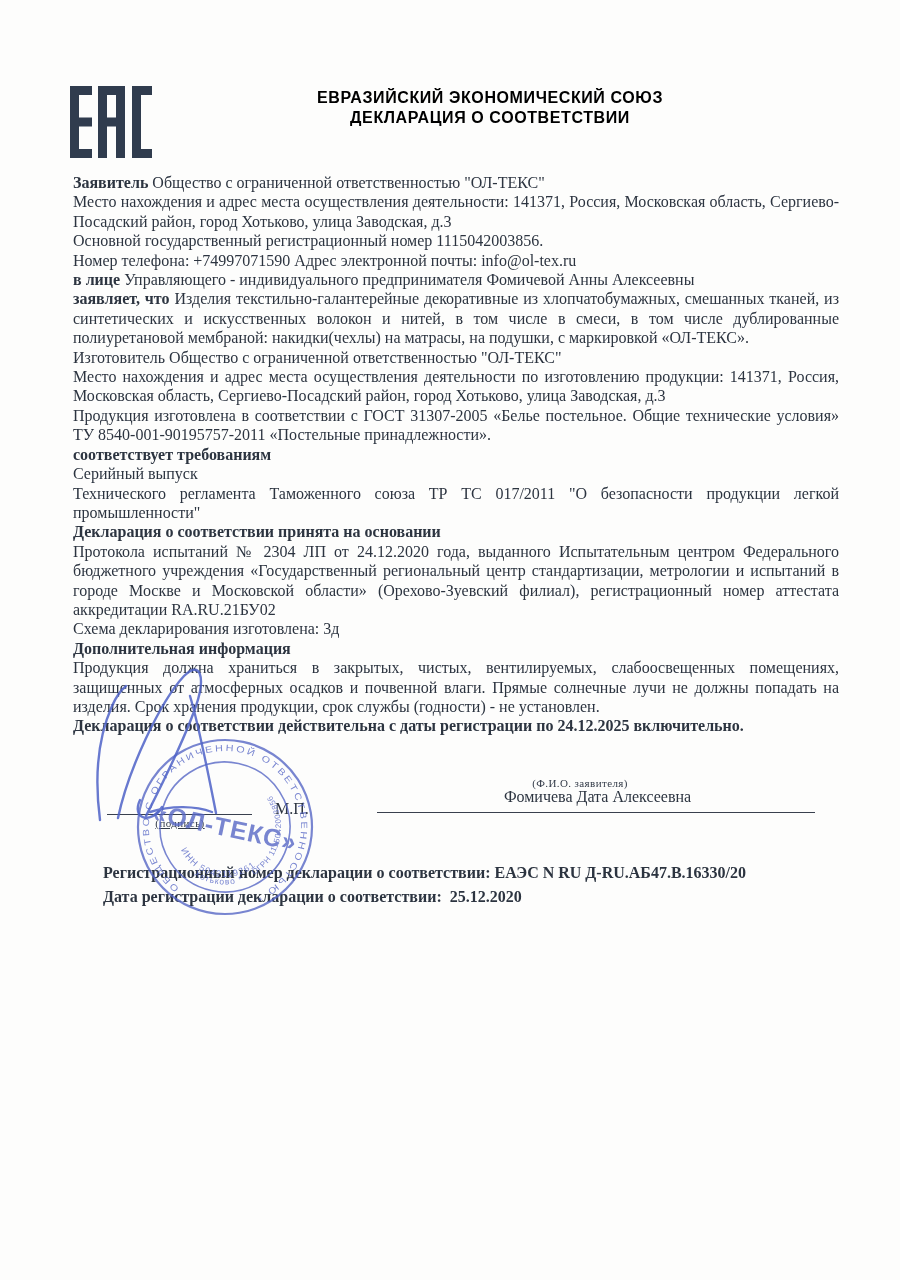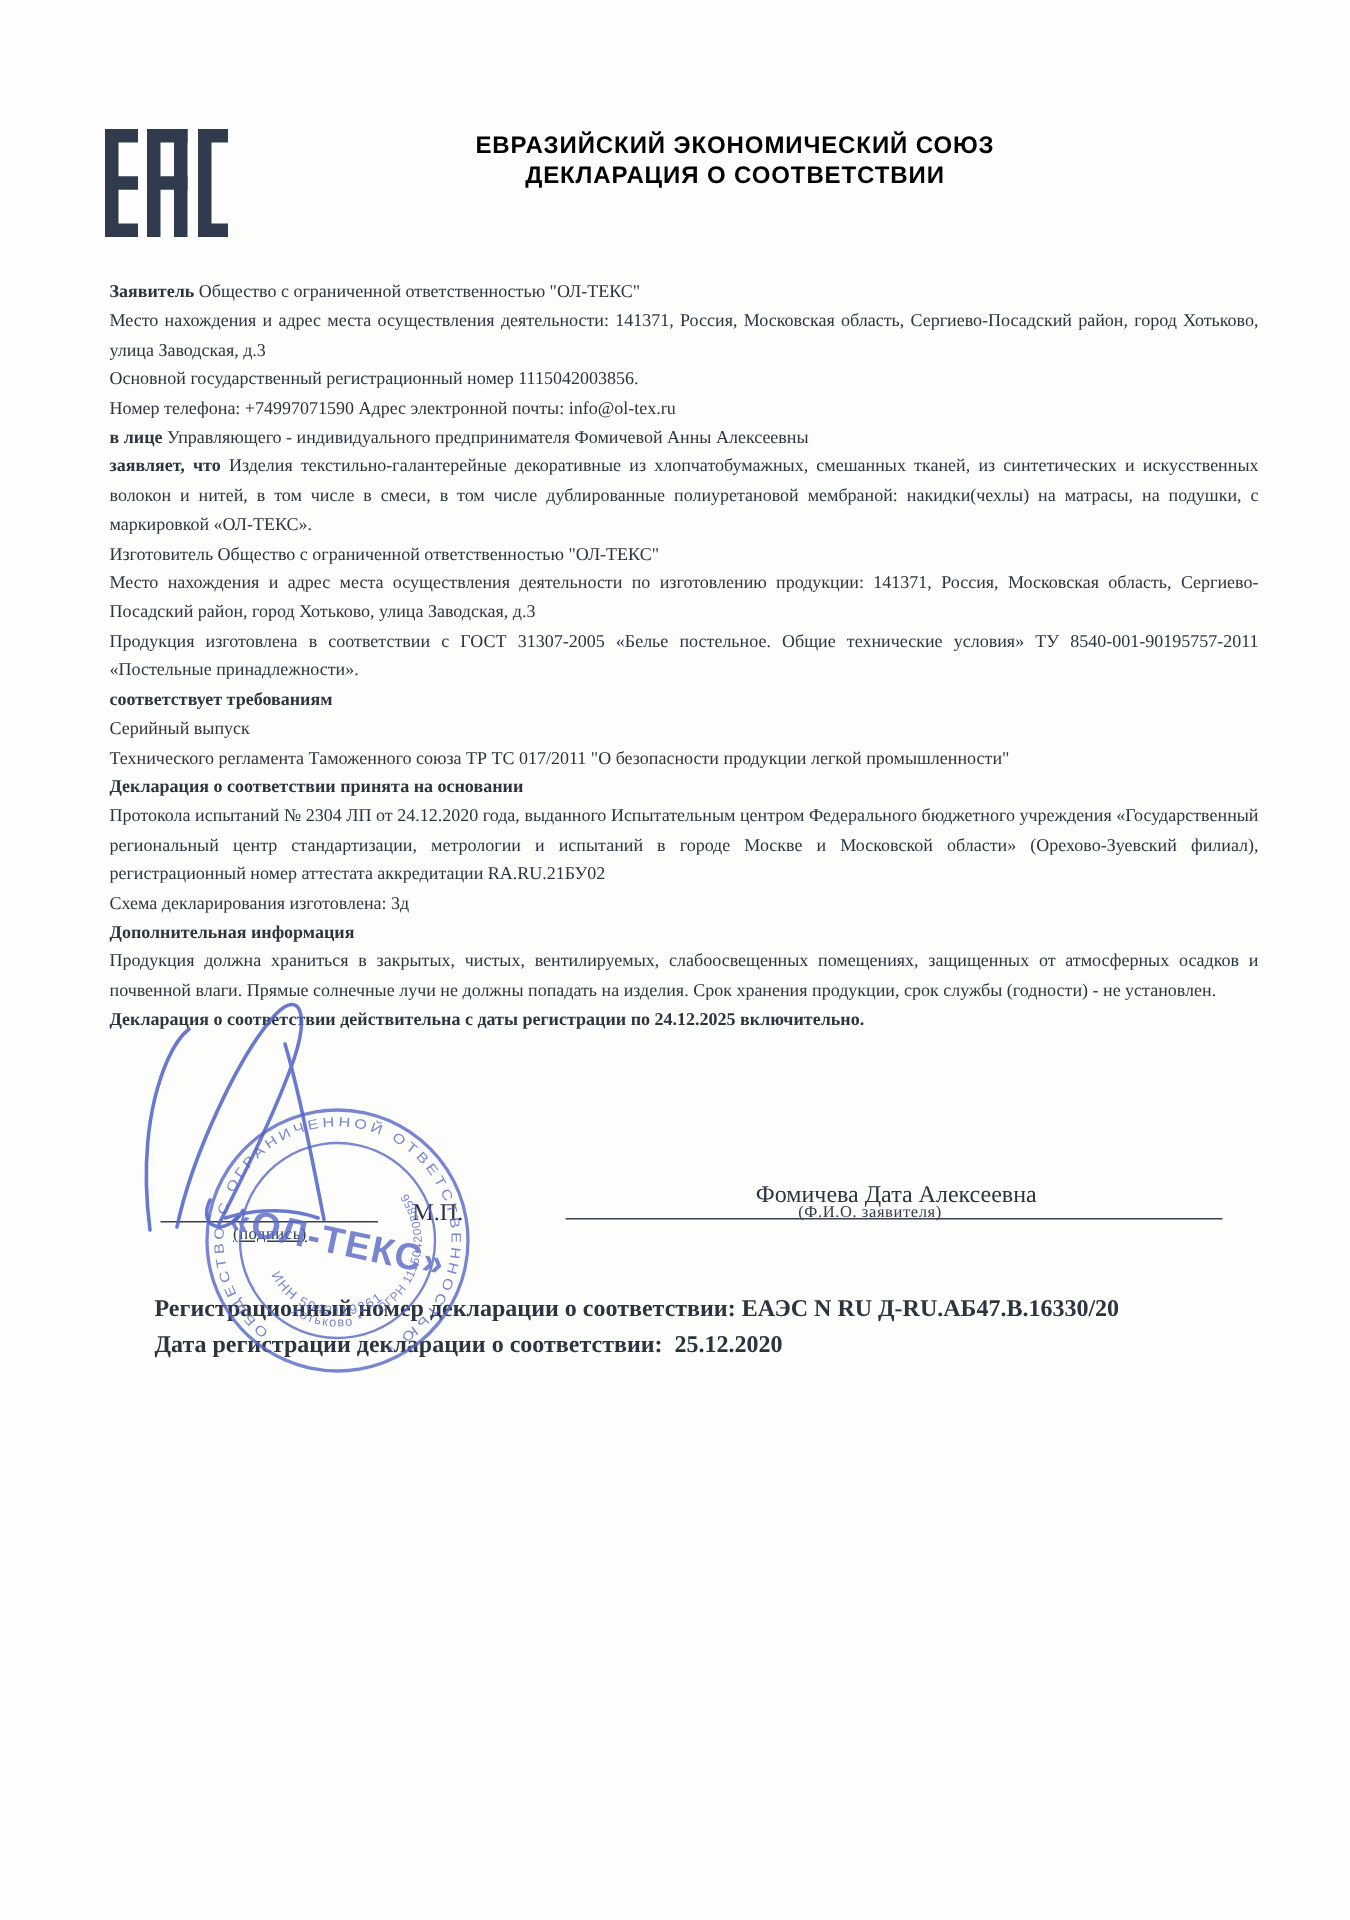--- a/index.html
+++ b/index.html
@@ -17,35 +17,35 @@
   
   #title-block{
     left:240px;top:88px;width:500px;text-align:center;
     font-family:"Liberation Sans", sans-serif;
     font-weight:bold;font-size:16px;line-height:19.5px;
     letter-spacing:0.6px;color:#000000;
   }
 
   
   #document-body{
-    left:73px;top:185px;width:766px;
-    font-size:12px;line-height:19.4px;text-align:justify;
+    left:73px;top:173px;width:766px;
+    font-size:16px;line-height:19.4px;text-align:justify;
   }
   #document-body p.para{margin:0;padding:0;}
   #document-body span.b{font-weight:bold;}
 
   
   .sig-line{border-top:1.6px solid #39404e;height:0;}
   #signature-line{left:107px;top:814px;width:145px;}
   #fio-line{left:377px;top:812px;width:438px;}
   .small-label{
     font-size:11px;letter-spacing:0.4px;color:#333b48;text-align:center;
   }
   #podpis-label{left:130px;top:817px;width:100px;text-decoration:underline;}
-  #fio-label{left:480px;top:802px;width:200px;}
+  #fio-label{left:480px;top:777px;width:200px;}
   #mp-label{left:275px;top:800px;font-size:16px;}
   #fio-name{left:420px;top:788px;width:355px;text-align:center;font-size:16px;}
 
   
   .reg-line{left:73px;font-weight:bold;font-size:16px;white-space:pre;margin-left:30px;}
   #reg-number-line{top:864px;}
   #reg-date-line{top:888px;}
 
   
   #stamp{left:123px;top:725px;width:204px;height:204px;opacity:.8;pointer-events:none;}

